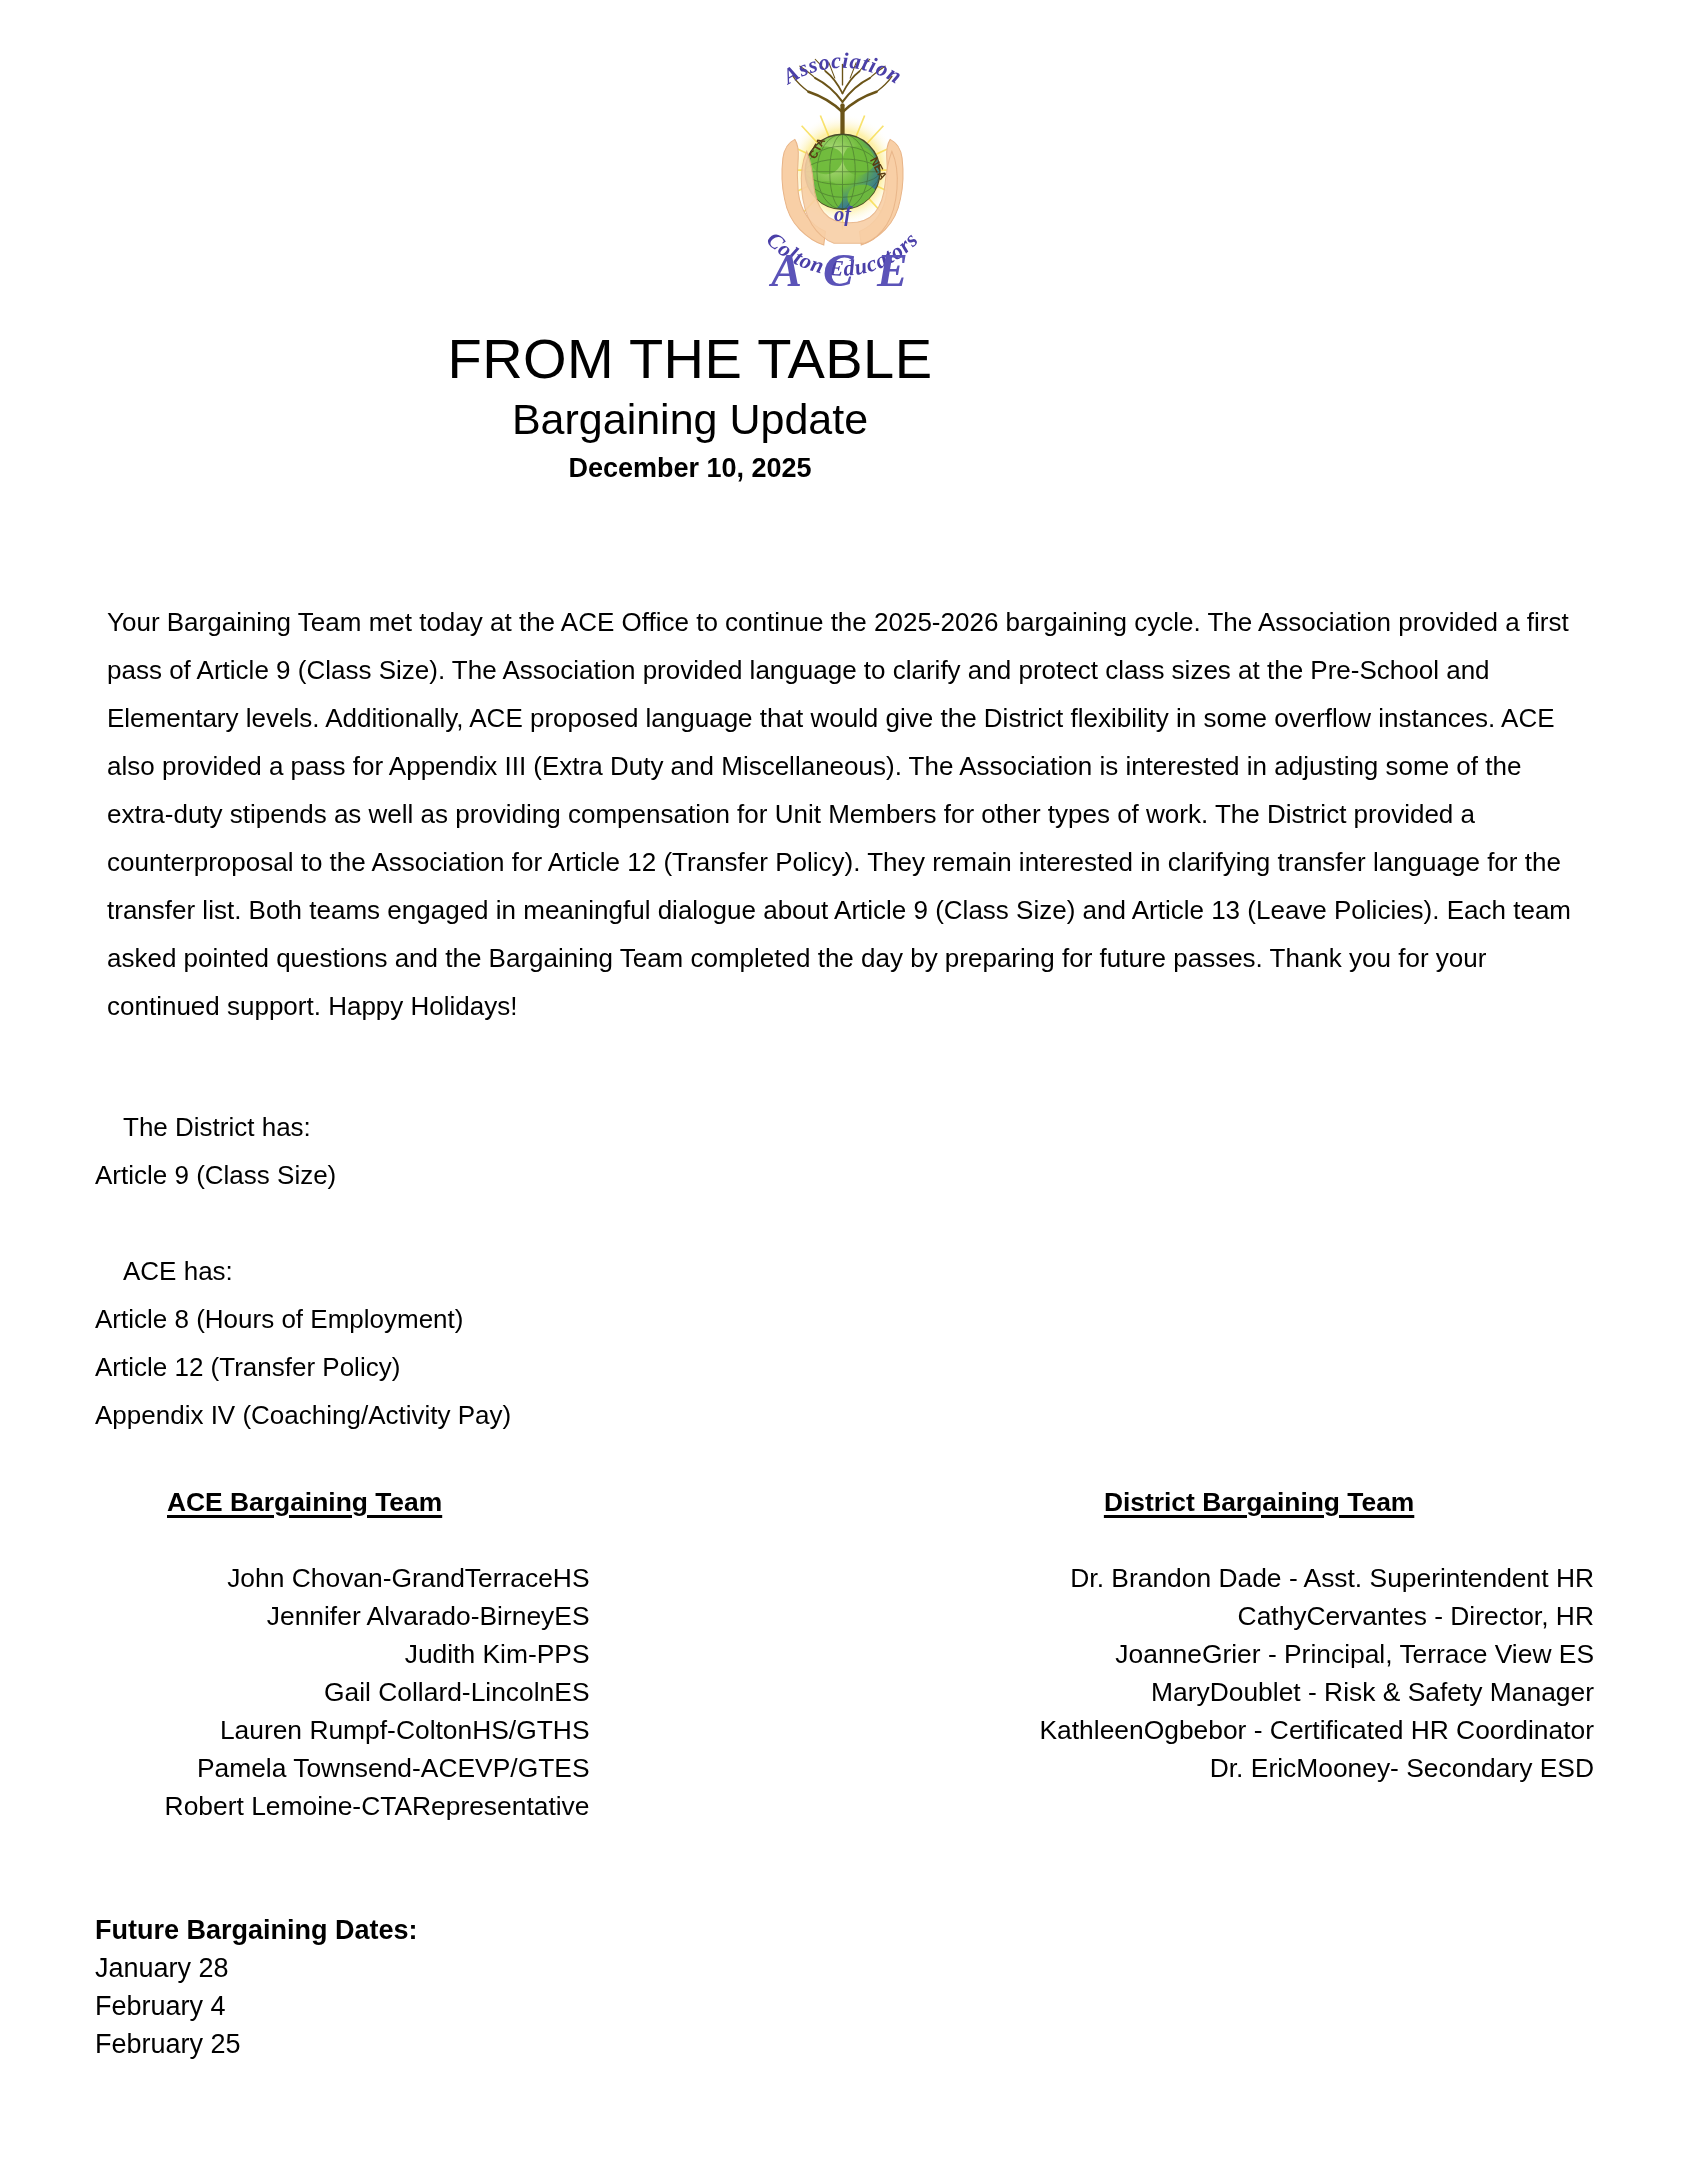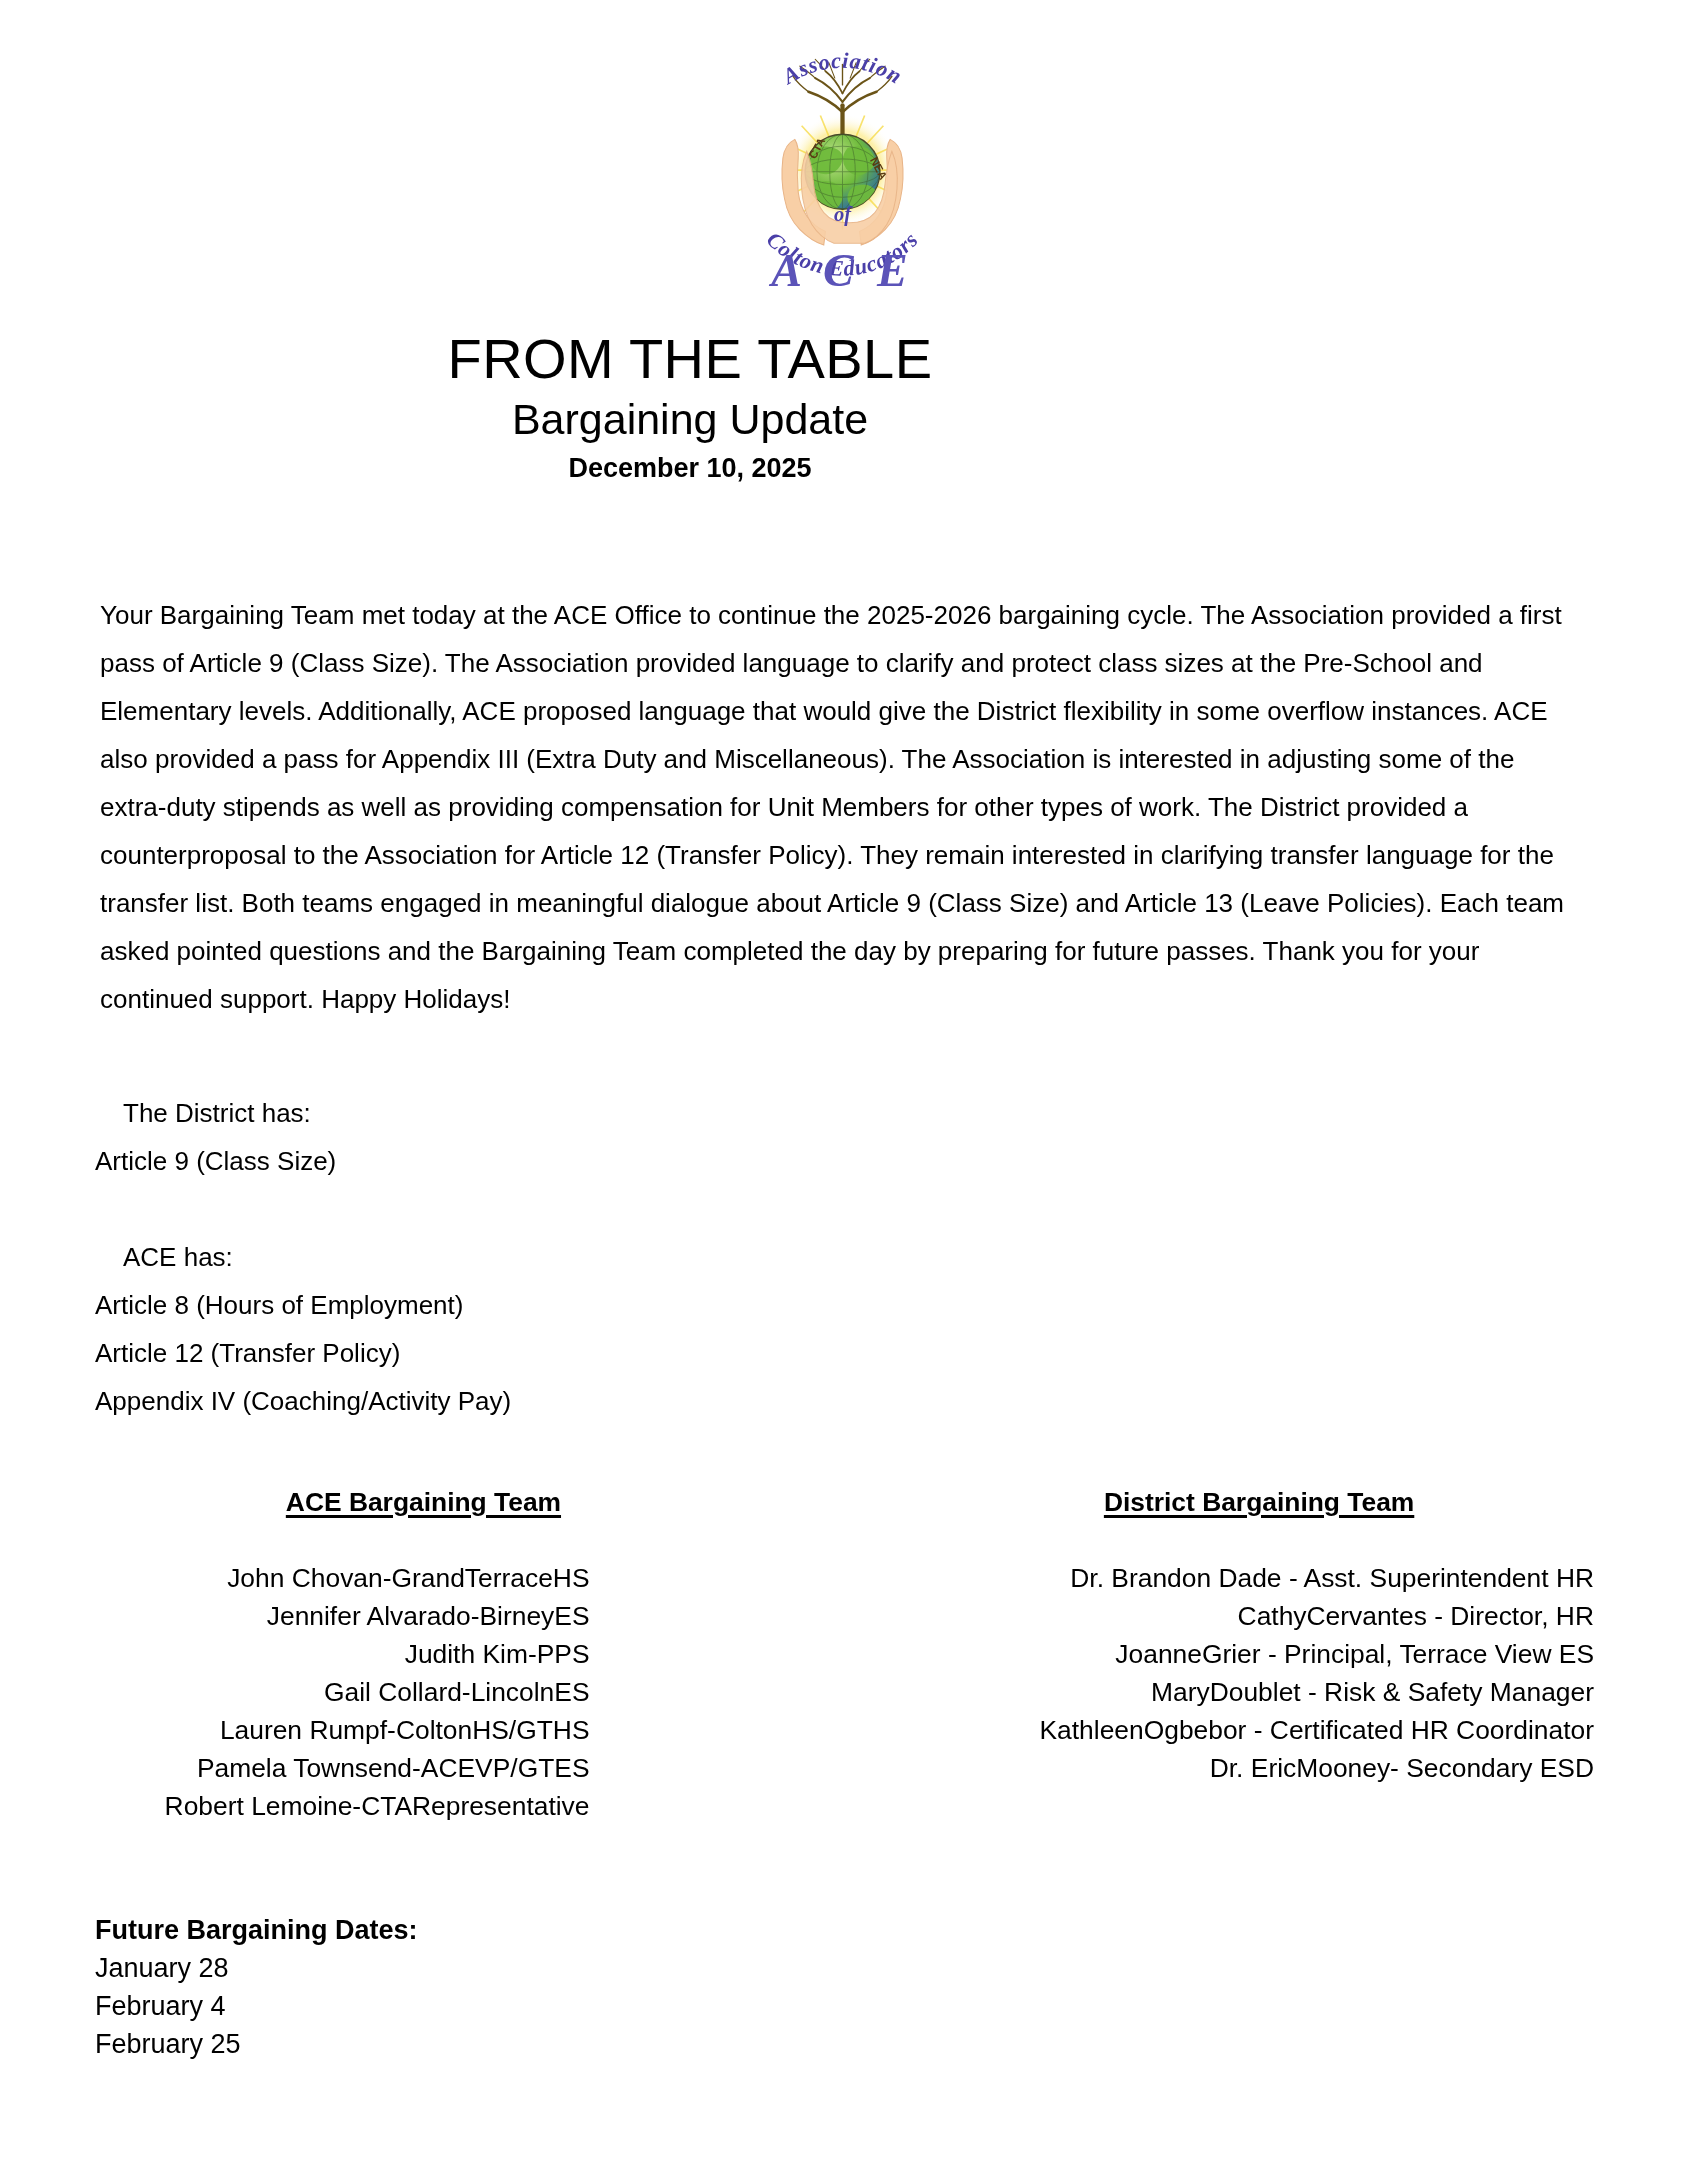--- a/index.html
+++ b/index.html
@@ -72,21 +72,21 @@
   .content {
     position: absolute;
     left: 95px;
     top: 586px;
     width: 1492px;
   }
   .body-para {
     font-size: 26px;
     line-height: 48px;
     text-align: left;
-    margin: 5px;
+    margin: 12px;
   }
 
   .block-gap-lg { height: 61px; }
   .block-gap-sm { height: 48px; }
 
   .line {
     font-size: 26px;
     line-height: 48px;
     white-space: nowrap;
   }
@@ -96,21 +96,21 @@
   .teams {
     position: absolute;
     left: 95px;
     top: 1487px;
     width: 1499px;
   }
   .teams-head {
     display: flex;
     width: 100%;
   }
-  .team-col-a { width: 767px; text-align: center; }
+  .team-col-a { width: 767px; }
   .team-col-b { width: 733px; }
   .team-heading {
     font-size: 26.4px;
     font-weight: 700;
     text-decoration: underline;
     text-underline-offset: 4.3px;
     text-decoration-thickness: 2.6px;
     display: inline-block;
   }
   .head-a { padding-left: 72px; }

